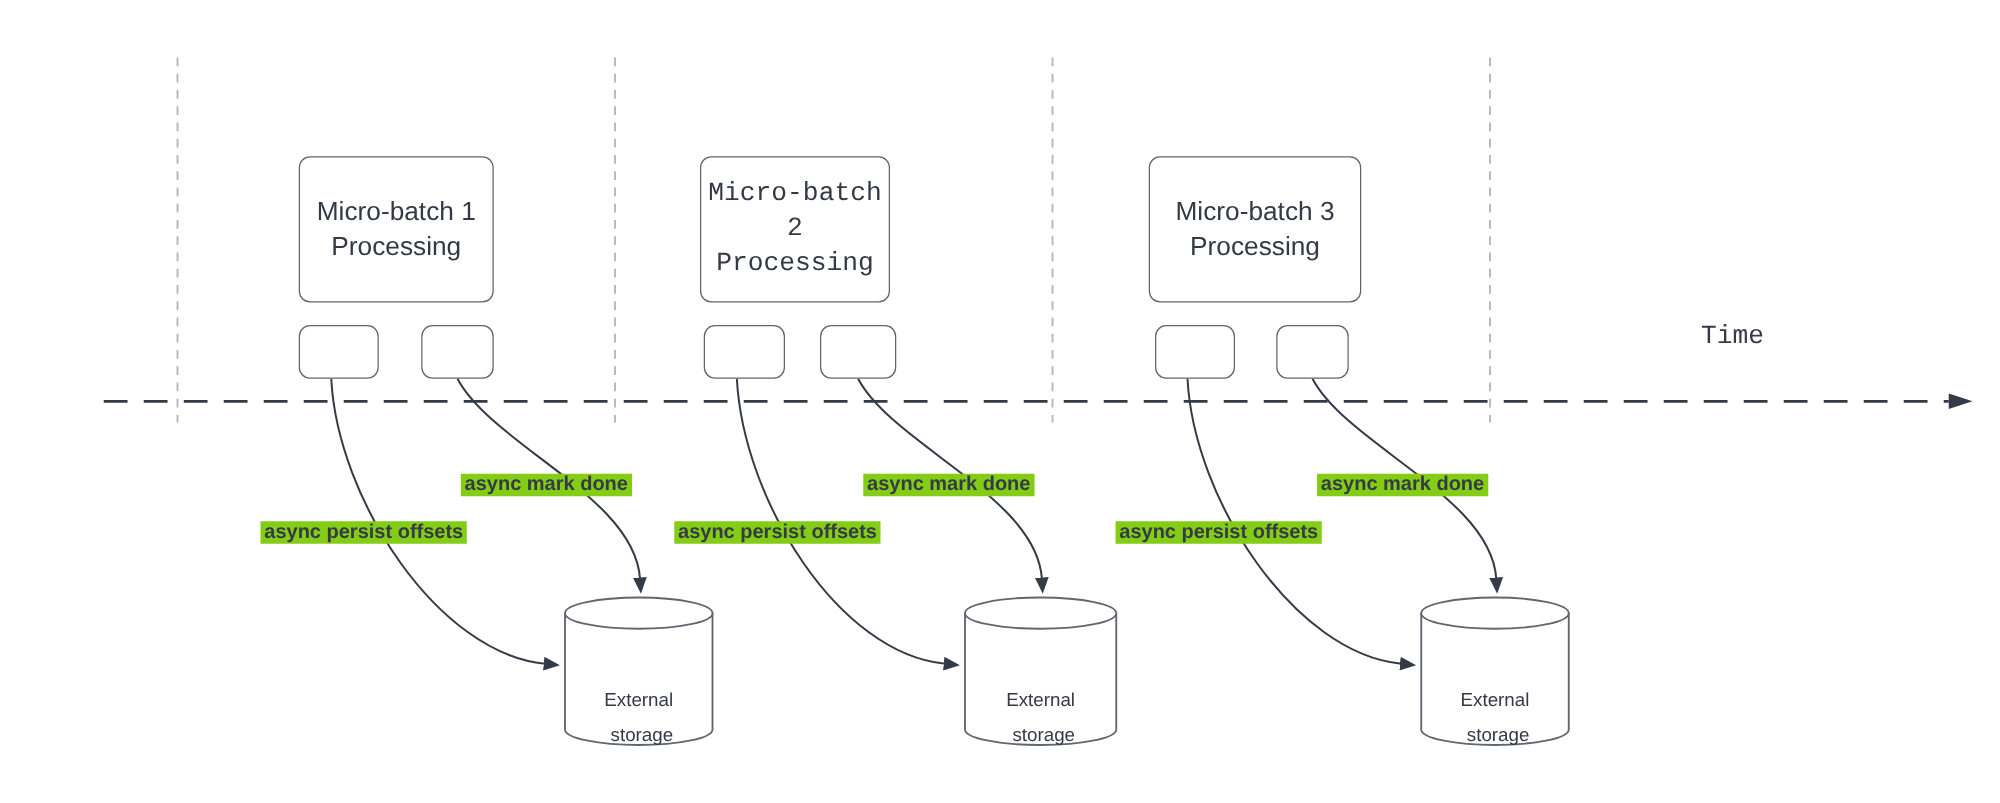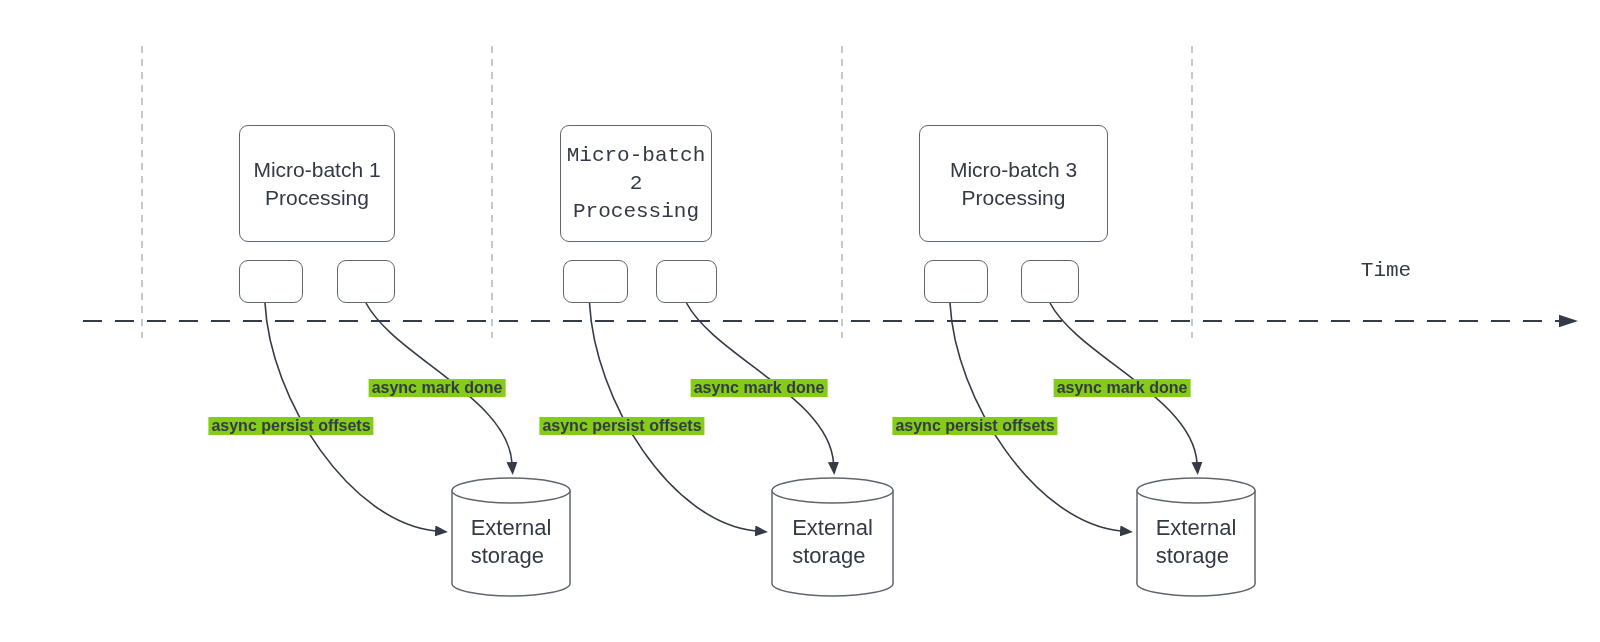--- a/index.html
+++ b/index.html
@@ -26,24 +26,25 @@
   .small-box{
     position:absolute;
     border:1.5px solid var(--shape,#60666f);
     border-radius:9px;
     background:#fff;
     box-sizing:border-box;
   }
   .storage-label{
     position:absolute;
     transform:translate(-50%,-50%);
-    text-align:left;
+    text-align:right;
     white-space:pre-line;
-    font-size:22px;line-height:28px;
+    font-size:15px;line-height:28px;
     color:var(--text,#333a45);
+    margin-top:33px;
   }
   .async-label{
     position:absolute;
     transform:translate(-50%,-50%);
     font-size:16px;font-weight:bold;
     white-space:nowrap;
     color:var(--dark,#343b46);
     background:#84cc16;
     padding:0 3px;
   }
@@ -117,21 +118,21 @@
 Processing</div>
     <div class="small-box small-left" style="left: 563px; top: 260px; width: 65px; height: 43px;"></div>
     <div class="small-box small-right" style="left: 656px; top: 260px; width: 61px; height: 43px;"></div>
     <div class="async-label persist-label" style="left: 622px; top: 426px;">async persist offsets</div>
     <div class="async-label mark-label" style="left: 759px; top: 388px;">async mark done</div>
     <div class="storage-label" style="left: 832.5px; top: 542px;">External
 storage</div>
   </div>
 
   <div class="batch-group">
-    <div class="proc-box" style="left: 919px; top: 125px; width: 189px; height: 117px;">Micro-batch 3
+    <div class="proc-box" style="left: 919px; top: 125px; width: 170px; height: 117px;">Micro-batch 3
 Processing</div>
     <div class="small-box small-left" style="left: 924px; top: 260px; width: 64px; height: 43px;"></div>
     <div class="small-box small-right" style="left: 1021px; top: 260px; width: 58px; height: 43px;"></div>
     <div class="async-label persist-label" style="left: 975px; top: 426px;">async persist offsets</div>
     <div class="async-label mark-label" style="left: 1122px; top: 388px;">async mark done</div>
     <div class="storage-label" style="left: 1196px; top: 542px;">External
 storage</div>
   </div>
 </div>
 

